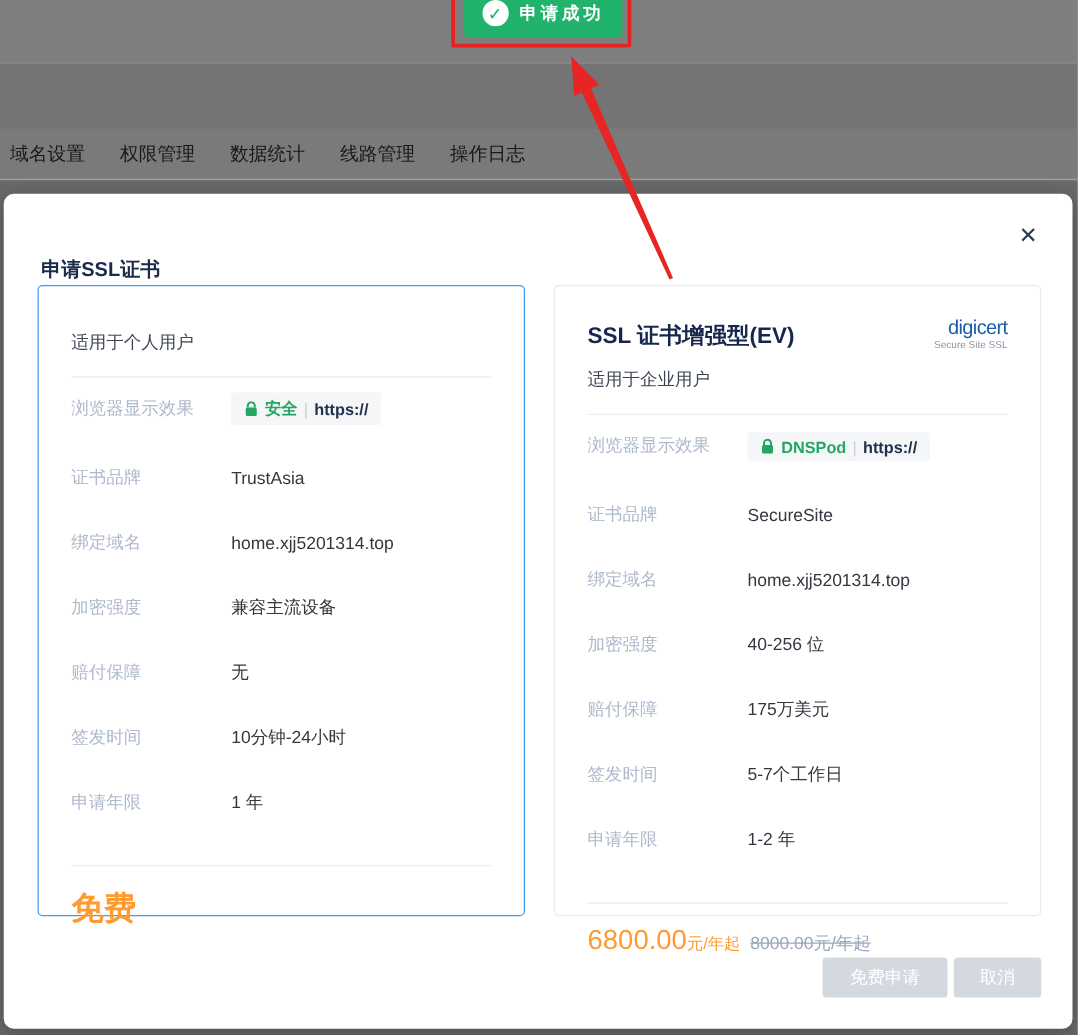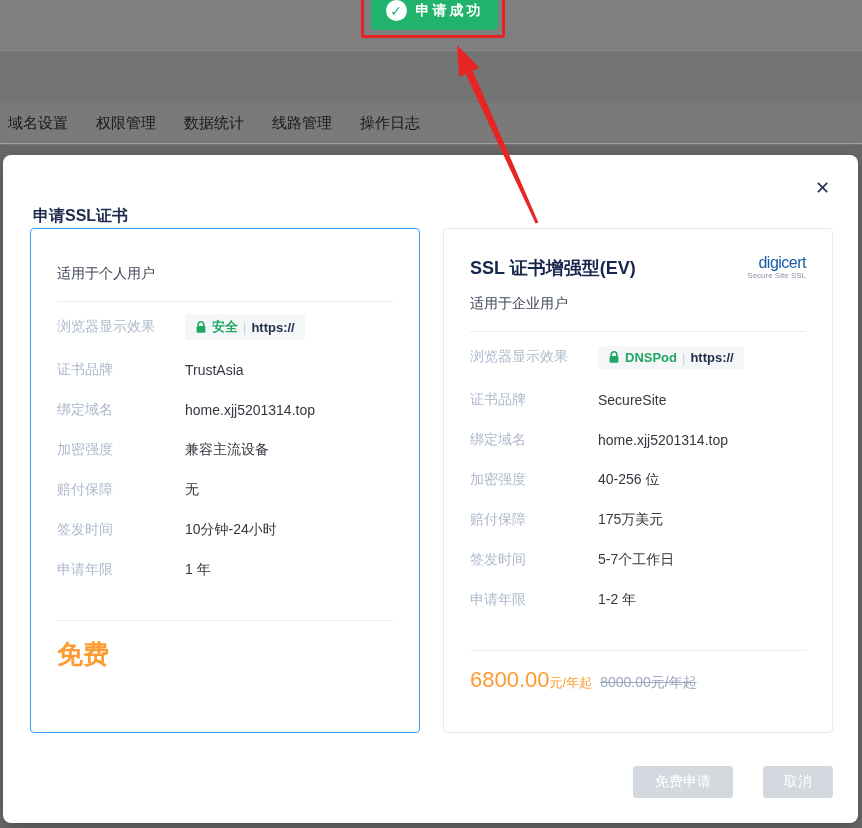--- a/index.html
+++ b/index.html
@@ -50,42 +50,42 @@
   .ta-txt{display:flex;flex-direction:column;line-height:1;}
   .ta-top{font-size:8px;color:#222;letter-spacing:4px;font-weight:bold;}
   .ta-name{font-size:14px;font-weight:bold;margin-top:2px;}
   .ta-name .blk{color:#1c1c1c;} .ta-name .red{color:#cf2e2c;}
 
   
   .dc-logo{display:flex;flex-direction:column;align-items:flex-end;line-height:1;margin-top:2px;}
   .dc-name{font-size:16px;font-weight:normal;color:#1a5ca8;letter-spacing:-.5px;text-align:center;}
   .dc-sub{font-size:8px;color:#8a94a6;margin-top:1px;}
 
-  .row{display:flex;align-items:center;margin-top:20px;height:20px;}
+  .row{display:flex;align-items:center;margin-top:32px;height:20px;}
   .row.first{margin-top:12px;height:26px;}
   .row-label{width:128px;flex:none;font-size:14px;color:#aeb9cc;}
   .row-value{font-size:14px;color:#33373f;}
 
   .chip{display:inline-flex;align-items:center;background:#f4f6f8;border-radius:2px;
         padding:4px 10px;gap:5px;font-size:13px;}
   .chip .lock{display:flex;}
   .chip .sec{color:#21a763;font-weight:bold;}
   .chip .sep{color:#c9ced6;}
   .chip .url{color:#22304d;font-weight:bold;}
 
   .hr2{border:none;border-top:1px solid #ececf0;margin:40px 0 0 0;}
   .price-free{margin-top:16px;font-size:26px;color:#ff9a2e;font-weight:700;}
   .price-line{margin-top:16px;display:flex;align-items:baseline;}
   .price-amount{font-size:22px;color:#ff9a2e;}
   .price-unit{font-size:13px;color:#ff9a2e;}
   .price-old{font-size:14px;color:#9aa6bd;text-decoration:line-through;margin-left:8px;}
 
   .footer-btn{position:absolute;top:611px;height:32px;border:none;border-radius:3px;background:#d4d9e0;
               color:#ffffff;font-size:14px;cursor:pointer;font-family:inherit;}
-  .btn-apply{left:630px;width:100px;}
+  .btn-apply{left:655px;width:100px;}
   .btn-cancel{left:760px;width:70px;}
 </style>
 </head>
 <body>
 
 <div id="screen">
 
   <div class="bg-top"></div>
   <div class="bg-mid"></div>
   <div class="bg-tabs">

